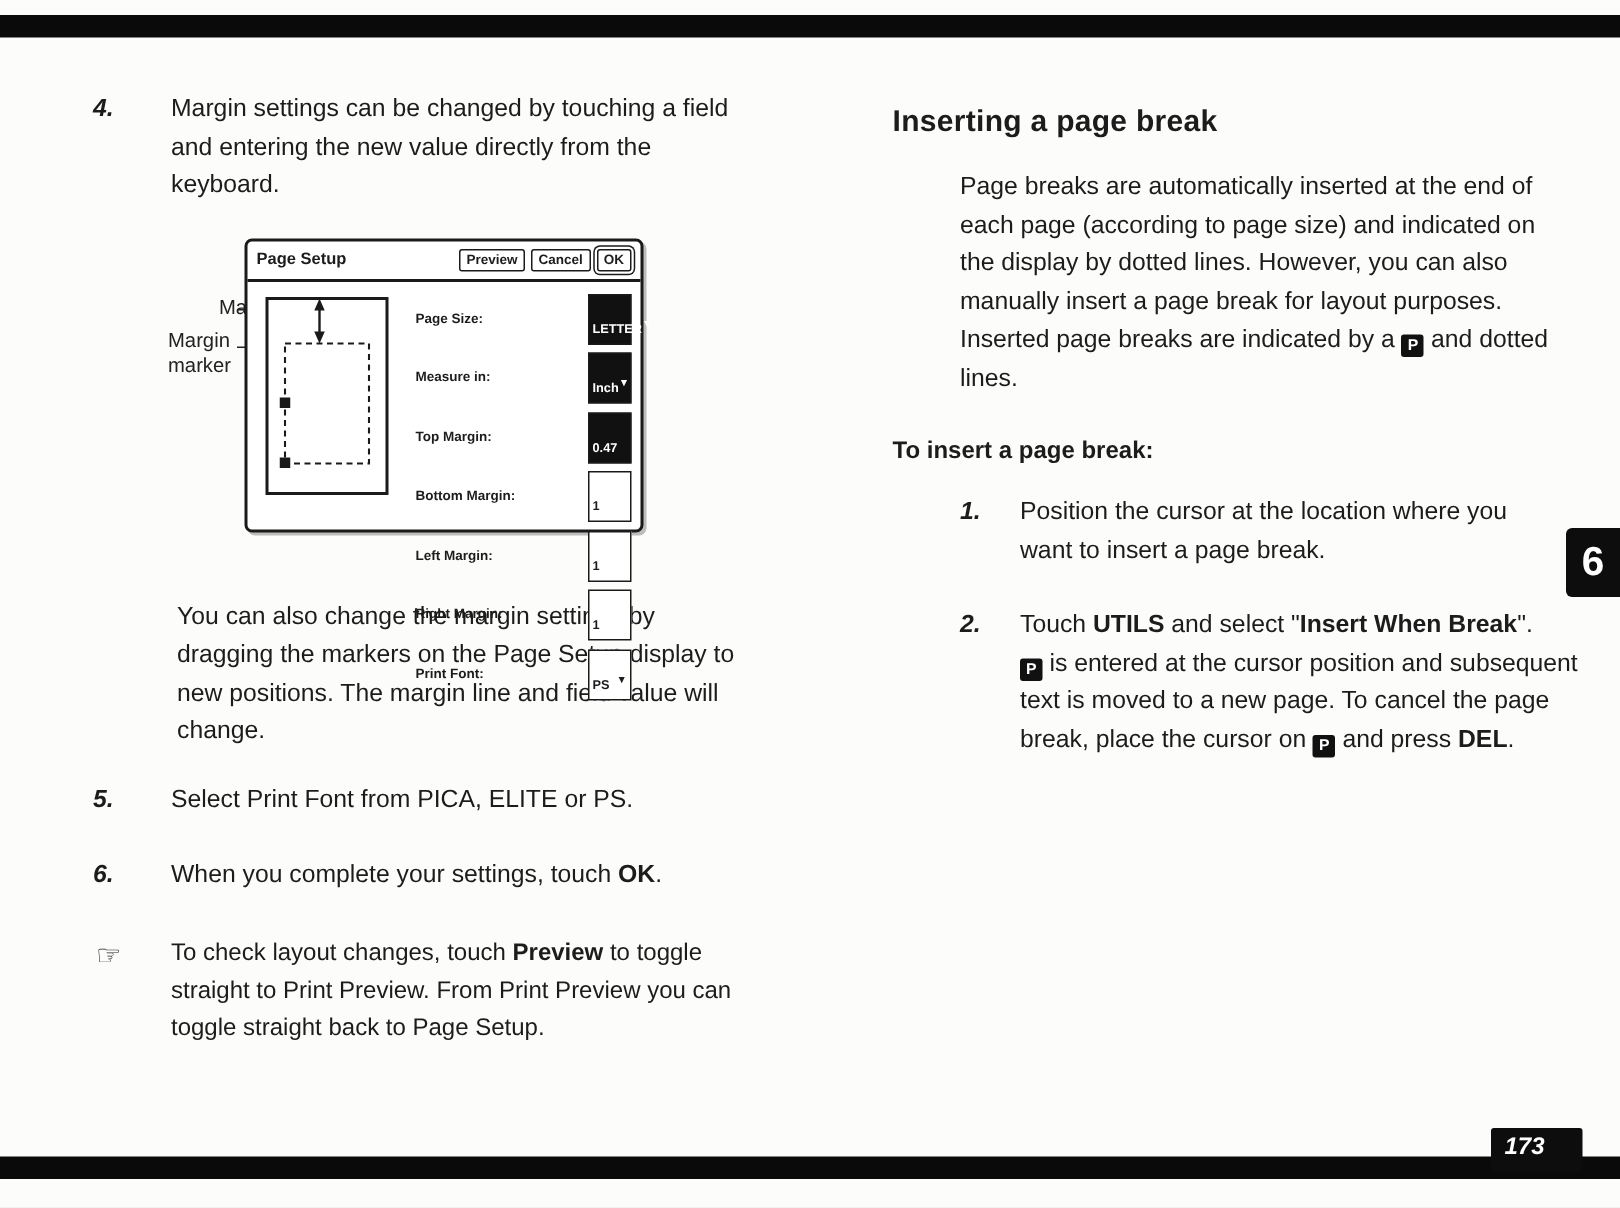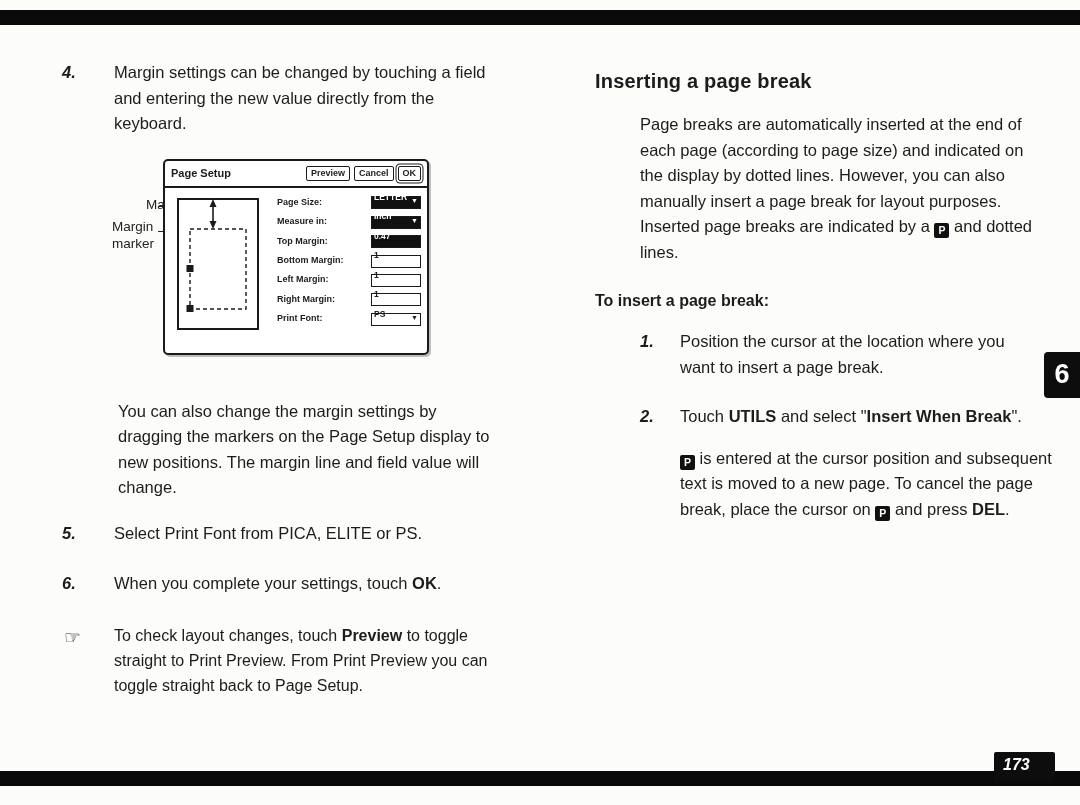--- a/index.html
+++ b/index.html
@@ -46,40 +46,40 @@
     font-weight: bold; padding: 0 4px; margin-left: 4px; line-height: 13px;
     background: #fff;
   }
   .dlg-btn.ok { box-shadow: 0 0 0 1.5px #fff, 0 0 0 2.5px #1a1a1a; }
   .dialog-body { display: flex; padding: 7px 6px 4px 8px; }
   .diagram { width: 98px; height: 152px; flex: none; }
   .fields { flex: 1; padding-left: 6px; padding-top: 1px; }
   .field-row { display: flex; align-items: center; justify-content: space-between; margin-bottom: 5.5px; }
   .f-label { font-size: 9px; font-weight: bold; white-space: nowrap; }
   .f-value {
-    border: 1.3px solid #1a1a1a; width: 50px; height: 13px; font-size: 8.5px;
-    font-weight: bold; display: flex; align-items: flex-end; padding: 4px 2px;
+    border: 1.3px solid #1a1a1a; width: 29px; height: 13px; font-size: 8.5px;
+    font-weight: bold; display: flex; align-items: flex-start; padding: 16px 2px;
     background: #fff; flex: none;
   }
   .f-value.inv { background: #111; color: #fff; }
   .f-value .dd { margin-left: auto; font-size: 7px; line-height: 1; }
 
   .para { margin-left: 56px; width: 378px; margin-bottom: 20px; }
 
   .note { position: relative; padding-left: 52px; margin-top: 28px; }
   .note .note-icon { position: absolute; left: 2px; top: -1px; font-size: 19px; }
   .note .txt { width: 380px; font-size: 16px; }
 
   
   .heading { font-size: 20px; font-weight: bold; letter-spacing: 0.2px; margin-bottom: 15px; }
   .intro { margin-left: 45px; width: 398px; margin-bottom: 24px; }
   .subhead { font-size: 16px; font-weight: bold; margin-bottom: 15px; }
   .col.right .step { margin-left: 45px; padding-left: 40px; }
   .col.right .step .txt { width: 362px; }
-  .cont { margin-left: 85px; width: 382px; margin-top: 16px; }
+  .cont { margin-left: 85px; width: 382px; margin-top: 0; }
 
   .pmark {
     display: inline-block; background: #111; color: #fff; width: 15px; height: 15px;
     line-height: 15px; text-align: center; font-size: 10.5px; font-weight: bold;
     border-radius: 2px; vertical-align: -2px;
   }
 
   .chapter-tab {
     position: absolute; right: 0; top: 352px; width: 36px; height: 46px;
     background: #0d0d0d; color: #fff; font-weight: bold; font-size: 27px;

